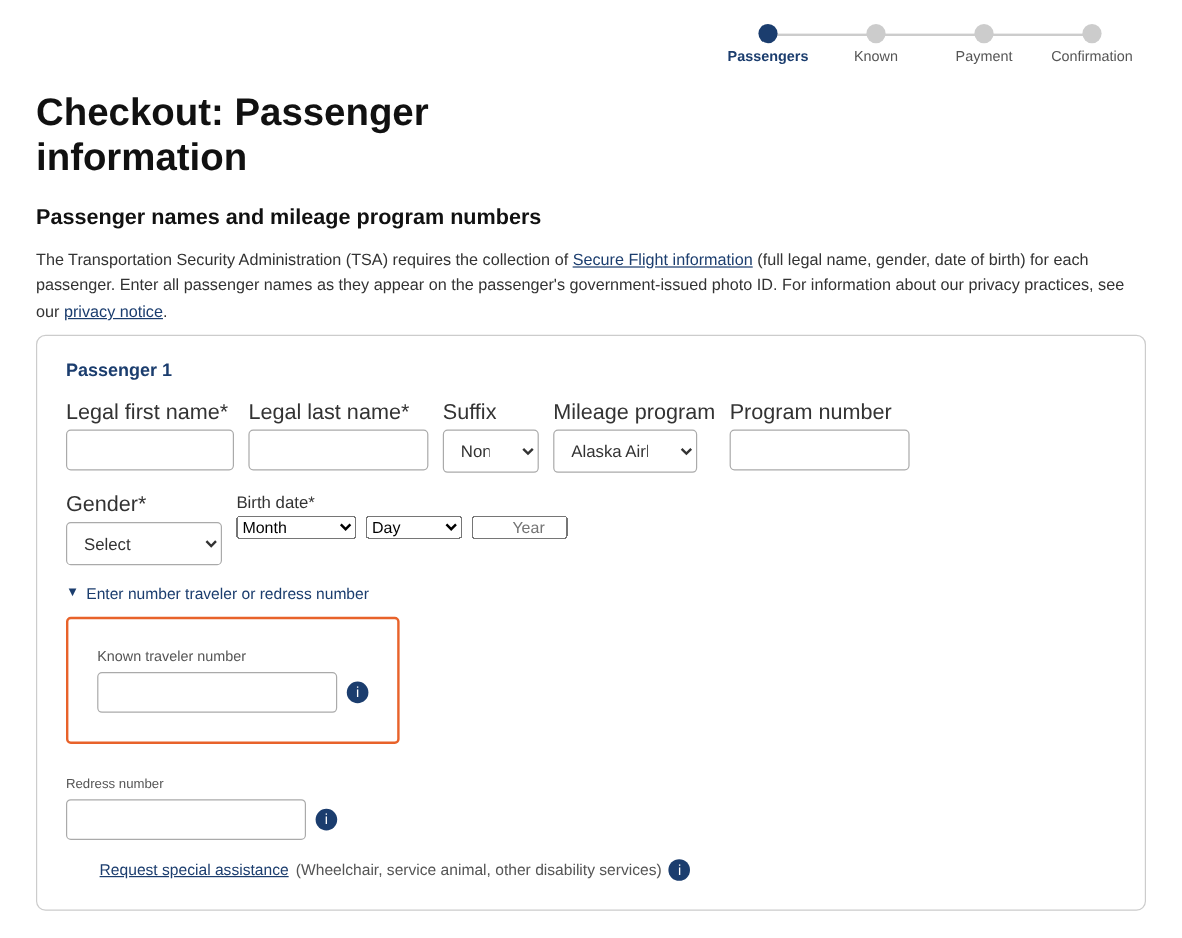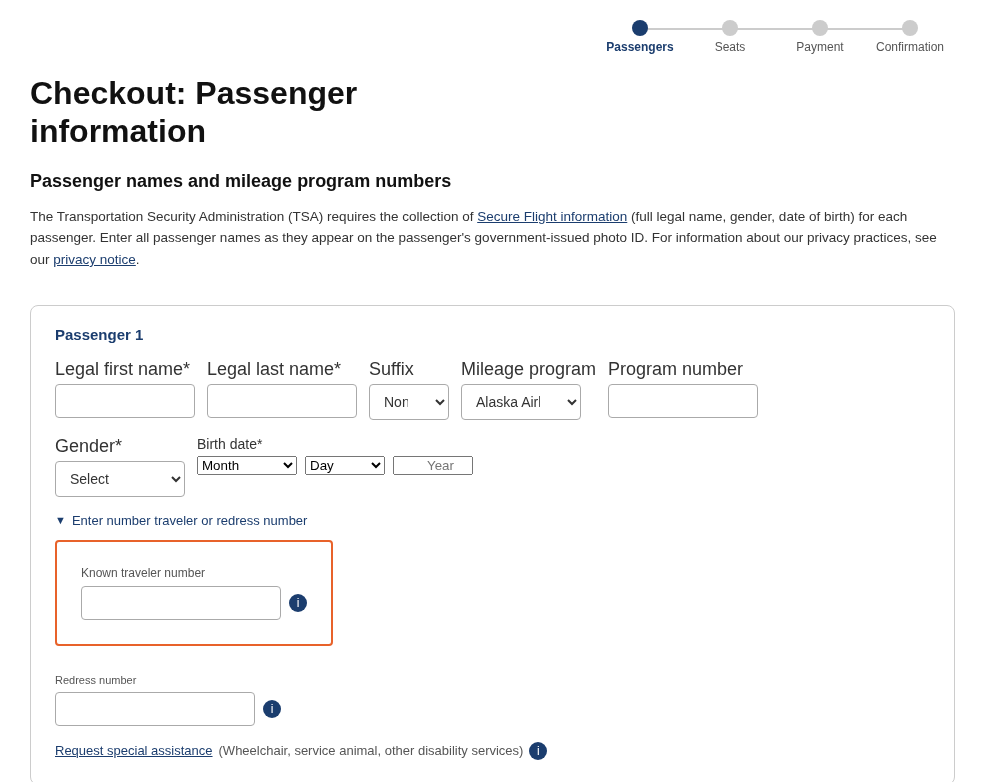--- a/index.html
+++ b/index.html
@@ -74,21 +74,21 @@
     .section-title {
       font-size: 18px;
       font-weight: 700;
       color: #111;
       margin-bottom: 14px;
     }
     .description-text {
       font-size: 13.5px;
       color: #333;
       line-height: 1.6;
-      margin-bottom: 34px;
+      margin-bottom: 8px;
     }
     .description-text a {
       color: #1b3d6e;
       text-decoration: underline;
     }
     
     .passenger-card {
       border: 1px solid #ccc;
       border-radius: 8px;
       padding: 20px 24px 24px;
@@ -234,20 +234,21 @@
       font-size: 14px;
       width: 200px;
       outline: none;
     }
     
     .special-assistance {
       display: flex;
       align-items: center;
       gap: 6px;
       margin-top: 16px;
+      margin-left: 28px;
     }
     .special-assistance a {
       color: #1b3d6e;
       font-size: 13px;
     }
     .special-assistance span.note {
       font-size: 13px;
       color: #555;
     }
   </style>
@@ -256,21 +257,21 @@
 
 <div class="page-wrapper">
 
   <div class="progress-bar">
     <div class="progress-step">
       <div class="step-dot active"></div>
       <span class="step-label active">Passengers</span>
     </div>
     <div class="progress-step">
       <div class="step-dot"></div>
-      <span class="step-label">Seats</span>
+      <span class="step-label">Known</span>
     </div>
     <div class="progress-step">
       <div class="step-dot"></div>
       <span class="step-label">Payment</span>
     </div>
     <div class="progress-step">
       <div class="step-dot"></div>
       <span class="step-label">Confirmation</span>
     </div>
   </div>

